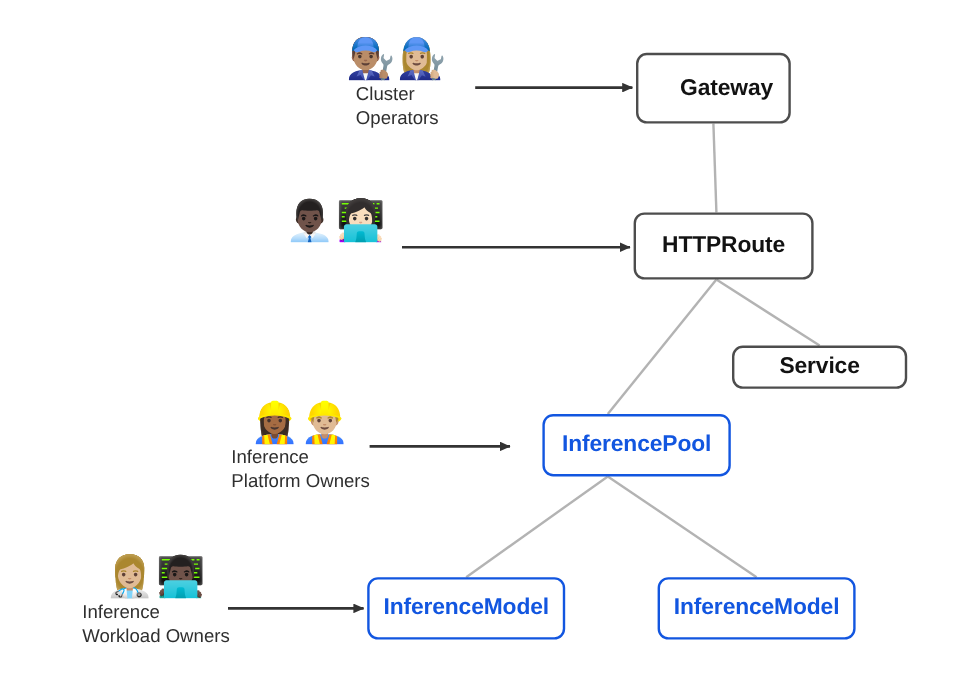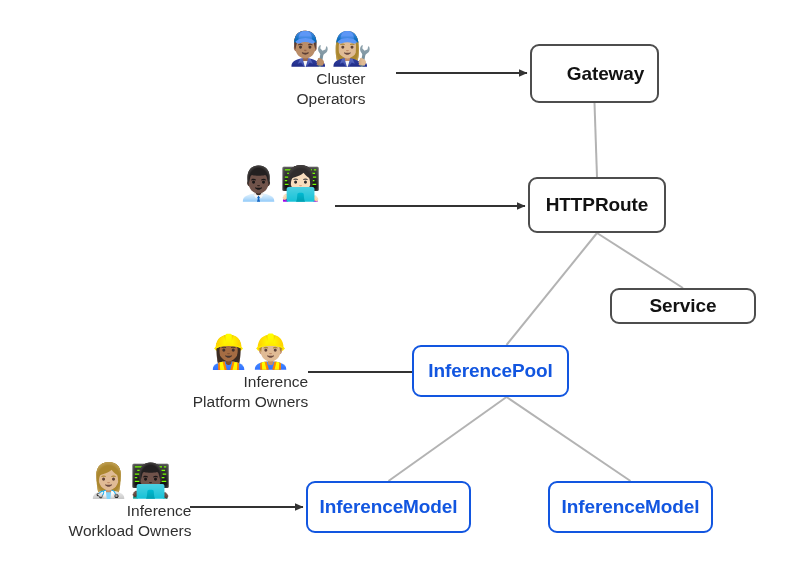--- a/index.html
+++ b/index.html
@@ -64,21 +64,21 @@
     font-size: 33px;
     line-height: 38px;
     letter-spacing: 1px;
     white-space: nowrap;
   }
   .persona-label {
     margin-top: 1px;
     font-size: 15.5px;
     line-height: 20px;
     color: #2f2f2f;
-    text-align: right;
+    text-align: left;
     white-space: pre-line;
   }
 </style>
 </head>
 <body>
 
 <div id="canvas">
 
   <svg id="edges" viewBox="0 0 800 572" xmlns="http://www.w3.org/2000/svg">
     <defs>
@@ -99,27 +99,27 @@
         <line x1="335" y1="206" x2="525" y2="206" stroke="#333333" stroke-width="2.2" marker-end="url(#arrowhead)"></line>
         <line x1="308" y1="372" x2="425" y2="372" stroke="#333333" stroke-width="2.2" marker-end="url(#arrowhead)"></line>
         <line x1="190" y1="507" x2="303" y2="507" stroke="#333333" stroke-width="2.2" marker-end="url(#arrowhead)"></line>
       </g>
   </svg>
 
   <div id="nodes-layer">
       <div class="node gray" style="left: 530px; top: 44px; width: 129px; height: 59px; padding-left: 22px;">
         <span class="node-label">Gateway</span>
       </div>
-      <div class="node gray" style="left: 528px; top: 177px; width: 138px; height: 56px;">
+      <div class="node gray" style="left: 528px; top: 177px; width: 150px; height: 56px;">
         <span class="node-label">HTTPRoute</span>
       </div>
       <div class="node gray" style="left: 610px; top: 288px; width: 146px; height: 36px;">
         <span class="node-label">Service</span>
       </div>
-      <div class="node blue" style="left: 412px; top: 345px; width: 157px; height: 52px;">
+      <div class="node blue" style="left: 452px; top: 345px; width: 157px; height: 52px;">
         <span class="node-label">InferencePool</span>
       </div>
       <div class="node blue" style="left: 306px; top: 481px; width: 165px; height: 52px;">
         <span class="node-label">InferenceModel</span>
       </div>
       <div class="node blue" style="left: 548px; top: 481px; width: 165px; height: 52px;">
         <span class="node-label">InferenceModel</span>
       </div>
     </div>
   <div id="personas-layer">

